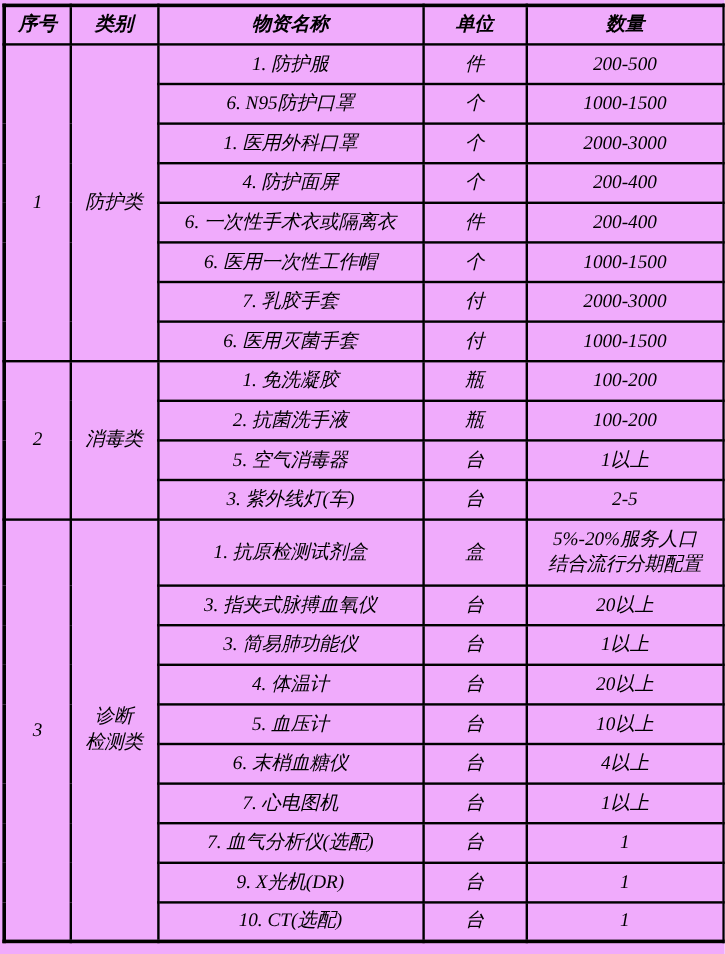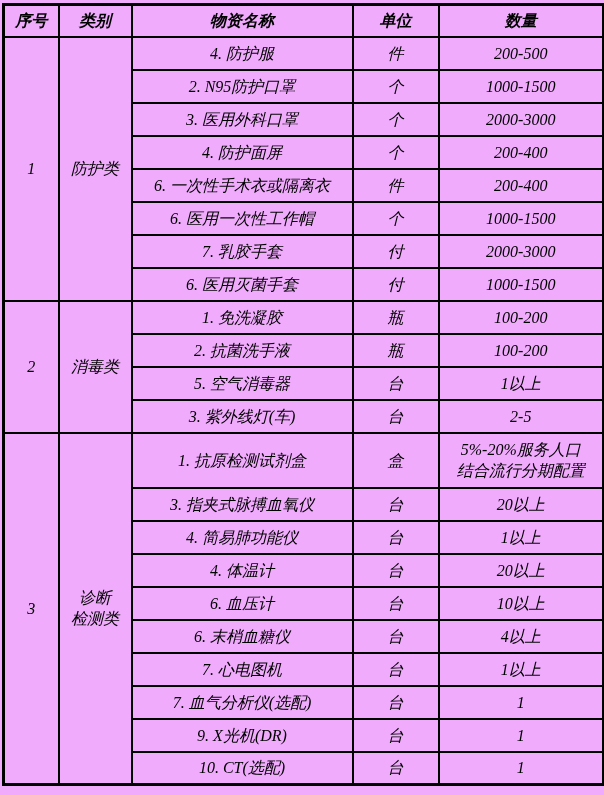--- a/index.html
+++ b/index.html
@@ -68,31 +68,31 @@
         <th>类别</th>
         <th>物资名称</th>
         <th>单位</th>
         <th>数量</th>
       </tr>
     </thead>
     <tbody>
         <tr>
           <td class="col-index" rowspan="8">1</td>
           <td class="col-category" rowspan="8">防护类</td>
-          <td class="col-name">4. 防护服</td>
+          <td class="col-name">1. 防护服</td>
           <td class="col-unit">件</td>
           <td class="col-qty">200-500</td>
         </tr>
         <tr>
-          <td class="col-name">2. N95防护口罩</td>
+          <td class="col-name">6. N95防护口罩</td>
           <td class="col-unit">个</td>
           <td class="col-qty">1000-1500</td>
         </tr>
         <tr>
-          <td class="col-name">3. 医用外科口罩</td>
+          <td class="col-name">1. 医用外科口罩</td>
           <td class="col-unit">个</td>
           <td class="col-qty">2000-3000</td>
         </tr>
         <tr>
           <td class="col-name">4. 防护面屏</td>
           <td class="col-unit">个</td>
           <td class="col-qty">200-400</td>
         </tr>
         <tr>
           <td class="col-name">6. 一次性手术衣或隔离衣</td>
@@ -142,31 +142,31 @@
           <td class="col-name">1. 抗原检测试剂盒</td>
           <td class="col-unit">盒</td>
           <td class="col-qty">5%-20%服务人口<br>结合流行分期配置</td>
         </tr>
         <tr>
           <td class="col-name">3. 指夹式脉搏血氧仪</td>
           <td class="col-unit">台</td>
           <td class="col-qty">20以上</td>
         </tr>
         <tr>
-          <td class="col-name">4. 简易肺功能仪</td>
+          <td class="col-name">3. 简易肺功能仪</td>
           <td class="col-unit">台</td>
           <td class="col-qty">1以上</td>
         </tr>
         <tr>
           <td class="col-name">4. 体温计</td>
           <td class="col-unit">台</td>
           <td class="col-qty">20以上</td>
         </tr>
         <tr>
-          <td class="col-name">6. 血压计</td>
+          <td class="col-name">5. 血压计</td>
           <td class="col-unit">台</td>
           <td class="col-qty">10以上</td>
         </tr>
         <tr>
           <td class="col-name">6. 末梢血糖仪</td>
           <td class="col-unit">台</td>
           <td class="col-qty">4以上</td>
         </tr>
         <tr>
           <td class="col-name">7. 心电图机</td>

